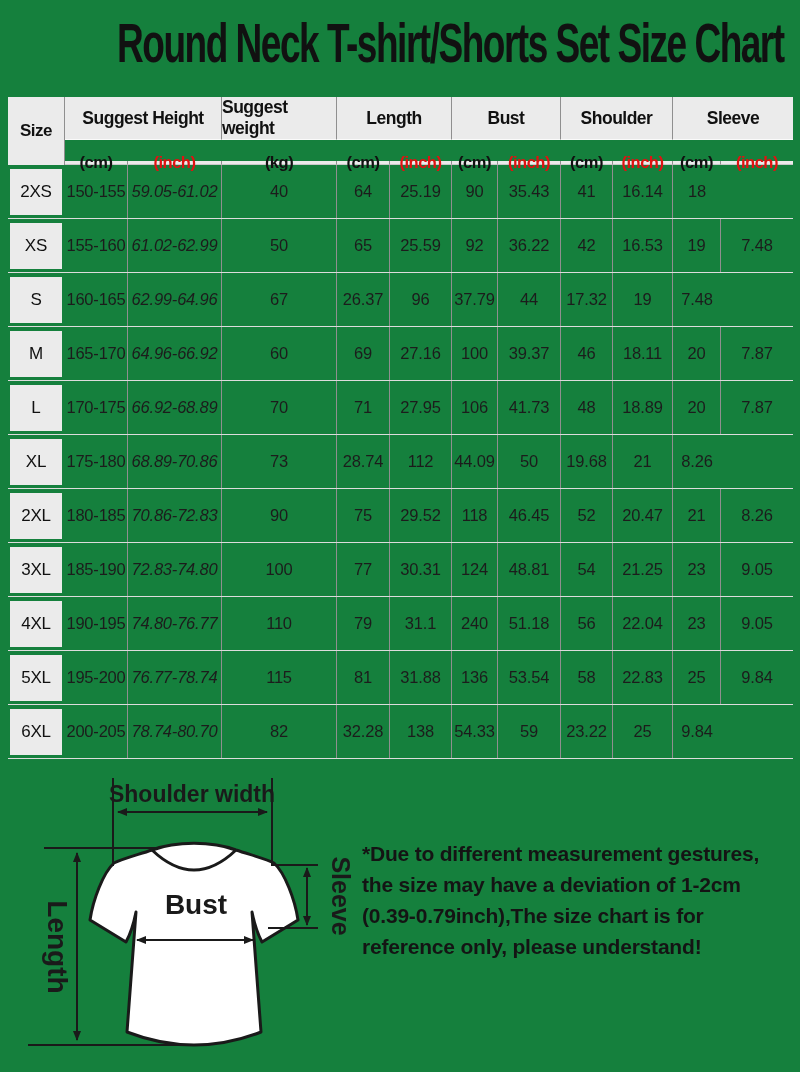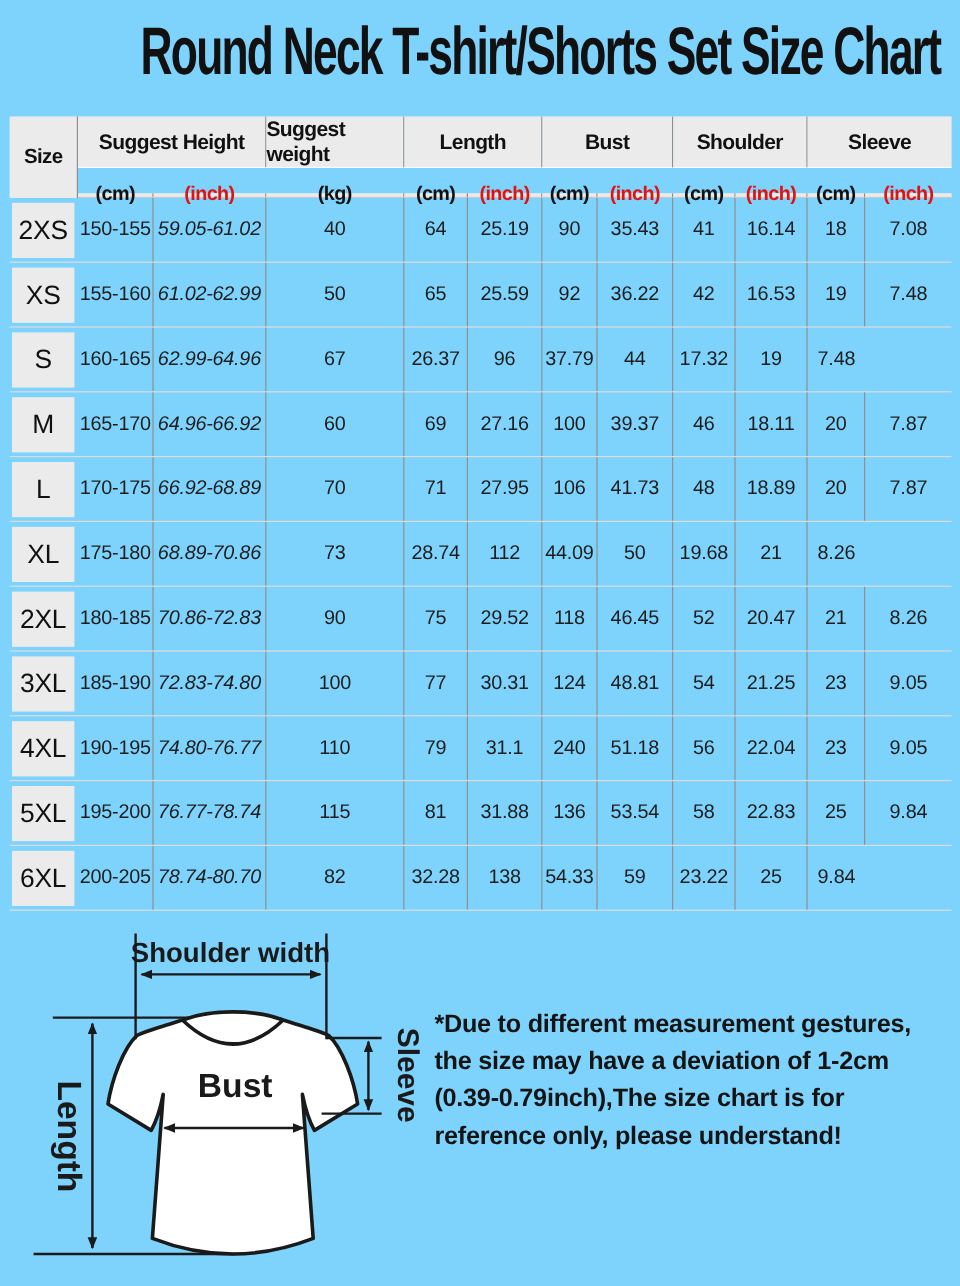--- a/index.html
+++ b/index.html
@@ -1,16 +1,16 @@
 <!DOCTYPE html>
 <html><head>
 <meta charset="utf-8">
 <style>
   html,body{margin:0;padding:0;background:#fff;}
-  .page{position:relative;width:800px;height:1072px;background:#7dd3fc;overflow:hidden;
+  .page{position:relative;width:800px;height:1072px;background:#15803d;overflow:hidden;
         font-family:"Liberation Sans",sans-serif;color:#1a1a1a;}
 
   
   .title-wrap{position:absolute;top:10px;left:0;width:800px;text-align:center;}
   .title-wrap span{display:inline-block;font-size:50px;font-weight:bold;letter-spacing:-2px;
         white-space:nowrap;transform:scale(0.74,1.12);transform-origin:center top;color:#111;}
 
   
   .size-table{position:absolute;left:8px;top:97px;width:785px;}
   .thead{display:grid;
@@ -42,21 +42,21 @@
   .trow > :nth-child(5){width:53px;}
   .trow > :nth-child(6){width:62px;}
   .trow > :nth-child(7){width:46px;}
   .trow > :nth-child(8){width:63px;}
   .trow > :nth-child(9){width:52px;}
   .trow > :nth-child(10){width:60px;}
   .trow > :nth-child(11){width:48px;}
   .trow > :nth-child(12){width:72px;}
   .size-cell{justify-content:flex-start !important;}
   .size-patch{width:53px;height:46px;margin:4px 3px 4px 2px;background:#ebebeb;
-        display:flex;align-items:center;justify-content:center;font-size:22px;color:#111;}
+        display:flex;align-items:center;justify-content:center;font-size:17px;color:#111;}
 
   
   .diagram{position:absolute;left:0;top:762px;width:360px;height:310px;}
   .diagram svg{display:block;}
   .dim-text{font-family:"Liberation Sans",sans-serif;font-weight:bold;fill:#1a1a1a;}
 
   
   .note{position:absolute;left:362px;top:838px;width:436px;font-size:21px;line-height:31px;
         font-weight:bold;color:#141414;white-space:pre-line;letter-spacing:-0.2px;}
 </style>
@@ -99,21 +99,20 @@
           <div class="cell val">150-155</div>
           <div class="cell val red">59.05-61.02</div>
           <div class="cell val">40</div>
           <div class="cell val">64</div>
           <div class="cell val red">25.19</div>
           <div class="cell val">90</div>
           <div class="cell val red">35.43</div>
           <div class="cell val">41</div>
           <div class="cell val red">16.14</div>
           <div class="cell val">18</div>
-          <div class="cell val red">7.08</div>
         </div>
         <div class="trow">
           <div class="cell size-cell">
             <div class="size-patch">XS</div>
           </div>
           <div class="cell val">155-160</div>
           <div class="cell val red">61.02-62.99</div>
           <div class="cell val">50</div>
           <div class="cell val">65</div>
           <div class="cell val red">25.59</div>

